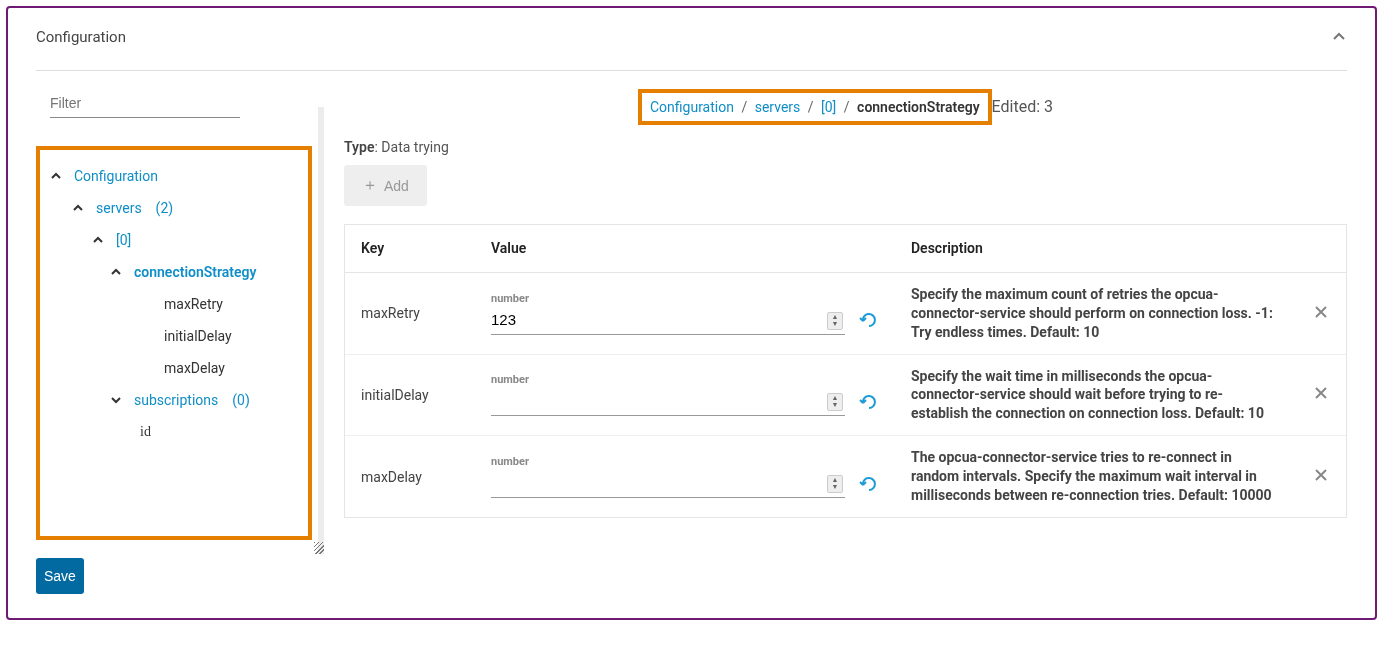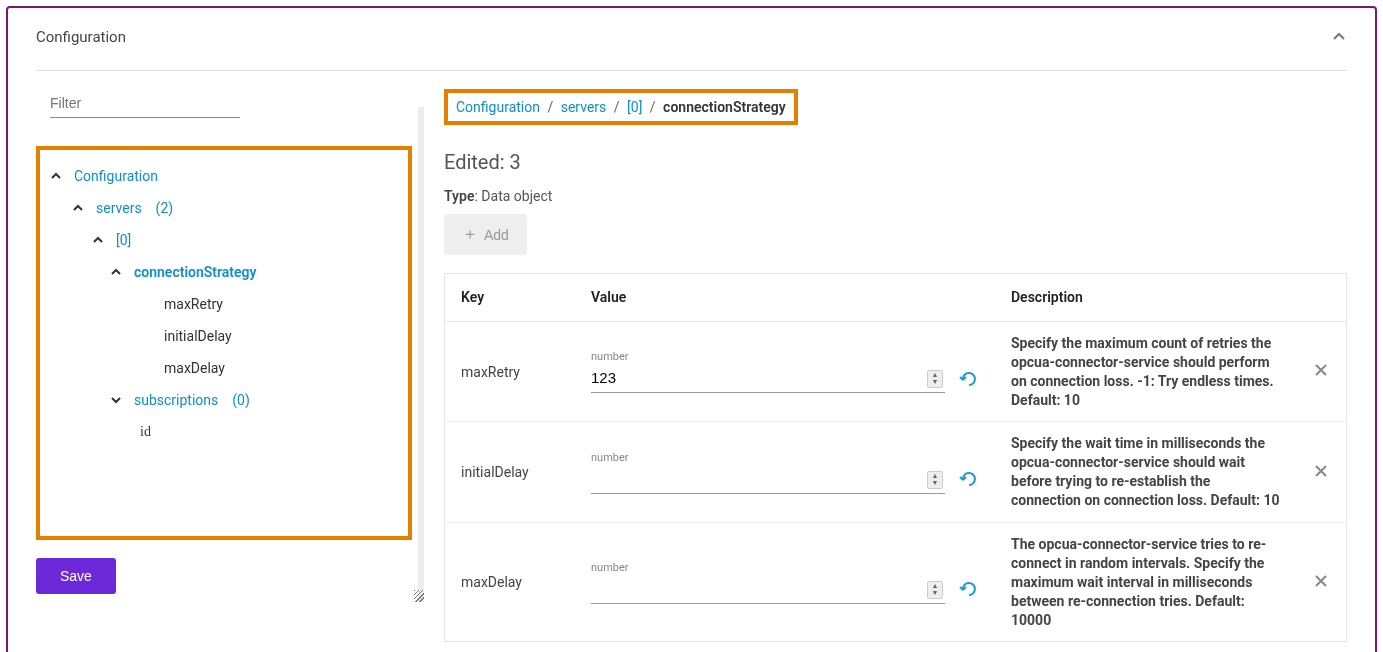--- a/index.html
+++ b/index.html
@@ -29,21 +29,21 @@
   .panel-header .chev {
     color: #888;
     cursor: pointer;
   }
   .body {
     display: flex;
     margin-top: 18px;
   }
   
   .sidebar {
-    width: 376px;
+    width: 276px;
     flex-shrink: 0;
     position: relative;
   }
   .filter-wrap {
     padding: 0 0 6px 14px;
   }
   .filter-input {
     border: none;
     border-bottom: 1px solid #888;
     outline: none;
@@ -86,25 +86,25 @@
   .ind-3 { padding-left: 64px; }
   .ind-4 .arrow { visibility:hidden; }
   .ind-4 { padding-left: 94px; }
   .tree-link { color: #0f8ec7; }
   .tree-leaf { color: #333; }
   .tree-bold { font-weight: 600; color:#0f8ec7; }
   .tree-count { color:#0f8ec7; margin-left:4px; }
 
   .save-btn {
     margin-top: 18px;
-    background: #6d28d9;
+    background: #0369a1;
     color: #fff;
     border: none;
     border-radius: 3px;
-    padding: 10px 24px;
+    padding: 10px 8px;
     font-size: 14px;
     cursor: pointer;
   }
 
   .divider {
     width: 14px;
     position: relative;
     flex-shrink:0;
   }
   .divider::before {
@@ -125,32 +125,31 @@
   
   .main {
     flex: 1;
     padding-left: 18px;
   }
   .crumb-bar {
     display:flex;
     justify-content: center;
     align-items: flex-start;
     margin-bottom: 14px;
-    flex-direction: column;
   }
   .crumbs {
     display:inline-block;
     border: 4px solid #e47f00;
     padding: 6px 8px;
     font-size: 14px;
   }
   .crumbs a { color:#0f8ec7; text-decoration:none; }
   .crumbs .sep { color:#666; padding:0 4px; }
   .crumbs .current { color:#333; font-weight:600; }
-  .edited { color:#555; font-size:20px; padding-top:8px;margin-top:17px; }
+  .edited { color:#555; font-size:16px; padding-top:8px; }
 
   .meta-line { color:#555; margin-bottom:10px; font-size:14px; }
   .meta-line .label { font-weight:600; color:#444; }
   .desc-text { color:#555; line-height:1.4; margin-bottom:18px; }
 
   .add-btn {
     display:inline-flex;
     align-items:center;
     gap:6px;
     background:#eee;
@@ -192,20 +191,21 @@
   .col-del { width:50px; text-align:center; }
   .num-field {
     position:relative;
     display:flex;
     flex-direction:column;
   }
   .num-label {
     font-size:11px;
     color:#888;
     margin-bottom:2px;
+    font-weight:bold;
   }
   .num-row {
     display:flex;
     align-items:center;
     gap:16px;
   }
   .num-input {
     flex:1;
     border:none;
     border-bottom:1px solid #999;
@@ -353,21 +353,21 @@
           <span class="sep">/</span>
           <a href="#">[0]</a>
           <span class="sep">/</span>
           <span class="current">connectionStrategy</span>
         </span>
         <span class="edited">Edited: 3</span>
       </div>
 
       <div class="meta-line">
         <span class="label">Type</span>:
-        <span>Data object</span>
+        <span>Data trying</span>
       </div>
 
 
       <button class="add-btn" disabled="">
         <span style="font-size:16px;">＋</span>
         <span>Add</span>
       </button>
 
       <table class="prop-table">
         <thead>

